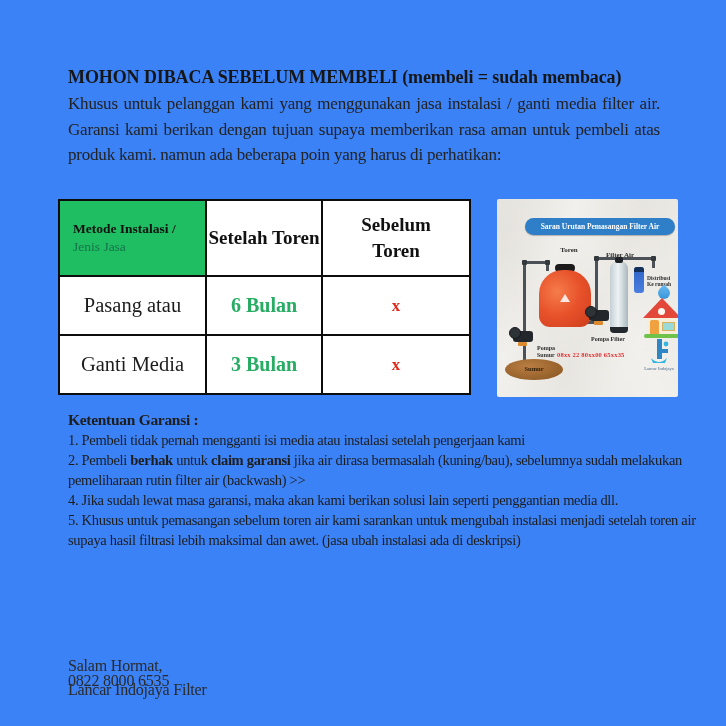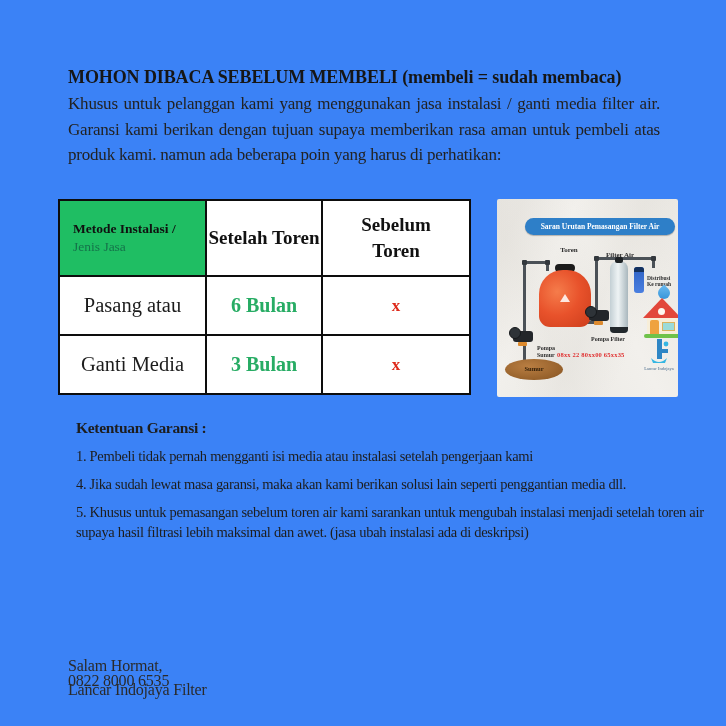--- a/index.html
+++ b/index.html
@@ -111,21 +111,21 @@
   .dg-hbody { left:150px; top:119px; width:31px; height:16px; background:#f7eed9; }
   .dg-hdoor { left:153px; top:121px; width:9px; height:14px; background:#efa23f; border-radius:2px 2px 0 0; }
   .dg-hwin  { left:165px; top:123px; width:13px; height:9px; background:#9adbd9; border:1px solid #d9b25e; }
   .dg-grass { left:147px; top:135px; width:37px; height:4px; background:#6fc24a; border-radius:2px; }
   .dg-watermark { left:60px; top:152px; width:100px; font-size:6.5px; font-weight:bold; color:#e03030; letter-spacing:0.2px; }
   .dg-logo { left:149px; top:138px; width:26px; height:28px; }
   .dg-logo-caption { left:144px; top:167px; width:36px; font-size:4.5px; color:#4a6b8c; text-align:center; }
 
   
   .terms { position:absolute; left:68px; top:410px; width:650px; font-size:14.5px; line-height:20px; color:#1d1d1d; letter-spacing:-0.3px; }
-  .terms p { margin:8px; }
+  .terms p { margin:0; }
   .terms-heading { font-weight:bold; font-size:15.5px; }
   .maks { font-style:italic; }
 
   
   .closing-line { position:absolute; left:68px; font-size:16px; color:#2a2a2a; letter-spacing:-0.2px; }
   .salam   { top:613px;margin-top:44px; }
   .company { top:681px; }
   .phone   { top:672px; }
 </style>
 </head>
@@ -208,20 +208,21 @@
       <path d="M10 2 h5 v10 h6 v4 h-6 v6 h-5 z" fill="#2e86c5"></path>
       <circle cx="19" cy="7" r="2.4" fill="#35b6e2"></circle>
       <path d="M4 21 q8 8 16 0 l-2 5 h-12 z" fill="#35b6e2"></path>
     </svg>
     <div class="dg-logo-caption">Lancar Indojaya</div>
   </div>
 
   <div class="terms">
     <p class="terms-heading">Ketentuan Garansi :</p>
     <p><span>1. Pembeli tidak pernah mengganti isi media atau instalasi setelah pengerjaan kami</span></p>
+    <p><span>2. Pembeli </span><b>berhak</b><span> untuk </span><b>claim garansi</b><span> jika air dirasa bermasalah (kuning/bau), sebelumnya sudah melakukan pemeliharaan rutin filter air (backwash) &gt;&gt;</span></p>
     <p><span>4. Jika sudah lewat masa garansi, maka akan kami berikan solusi lain seperti penggantian media dll.</span></p>
     <p><span>5. Khusus untuk pemasangan sebelum toren air kami sarankan untuk mengubah instalasi menjadi setelah toren air supaya hasil filtrasi lebih maksimal dan awet. (jasa ubah instalasi ada di deskripsi)</span></p>
   </div>
 
   <div class="closing-line salam">Salam Hormat,</div>
   <div class="closing-line company">Lancar Indojaya Filter</div>
   <div class="closing-line phone">0822 8000 6535</div>
 
 </div>
 

